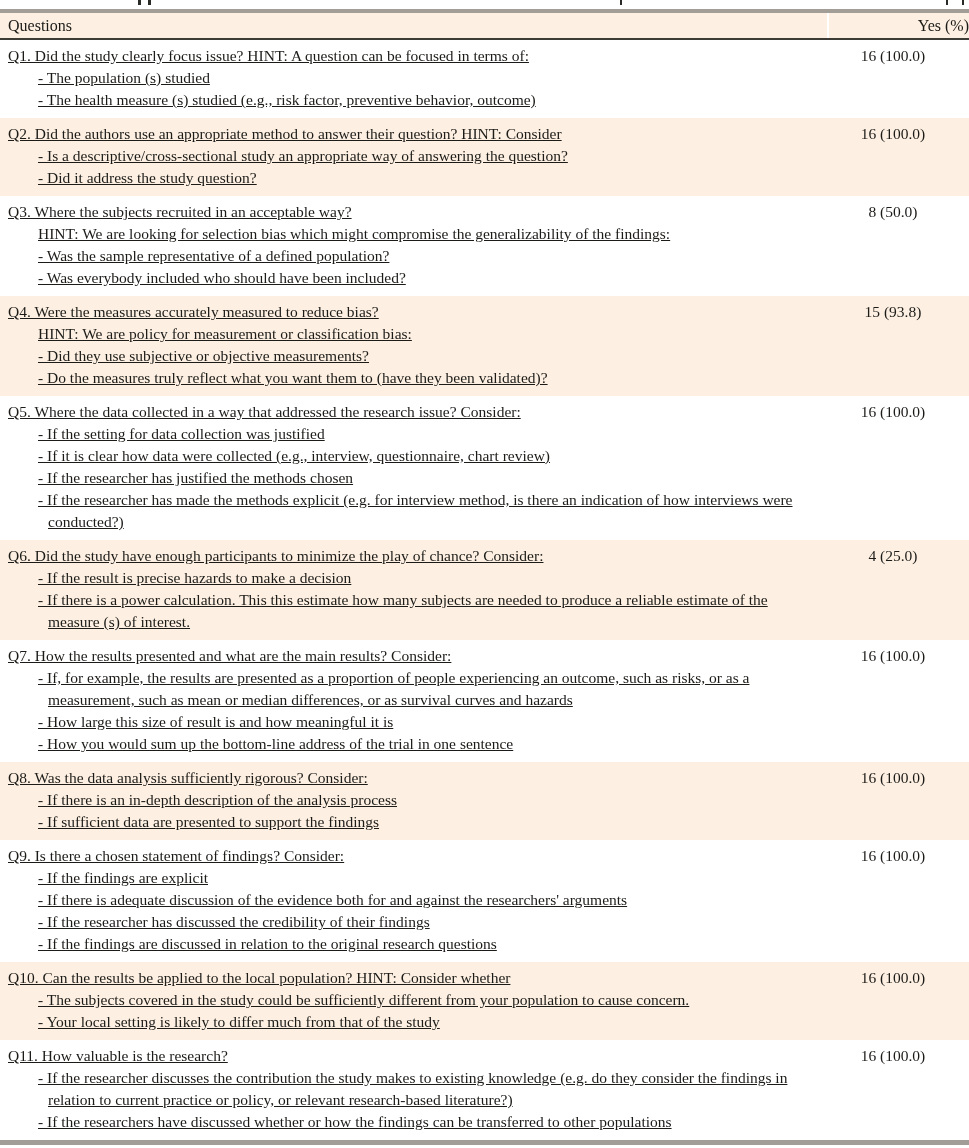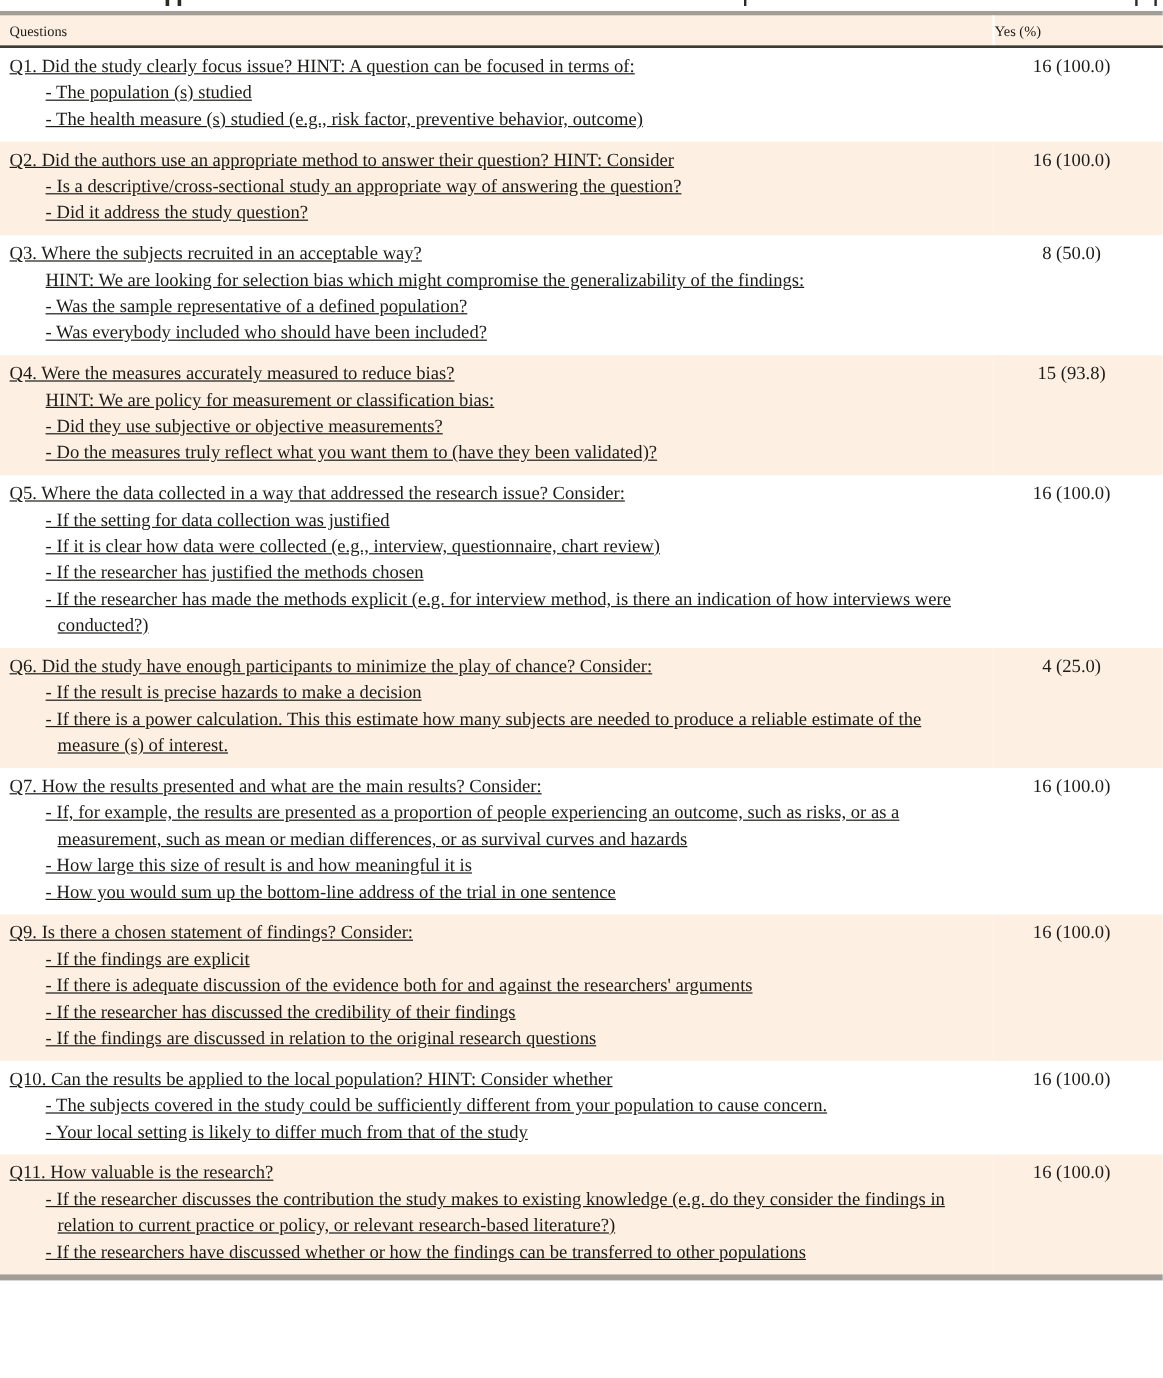--- a/index.html
+++ b/index.html
@@ -43,31 +43,31 @@
     font-size: 15.5px;
     line-height: 22px;
   }
   col.col-q { width: 828px; }
   col.col-v { width: 141px; }
 
   thead th {
     background: var(--shaded-row, #fdf0e2);
     border-bottom: 2px solid var(--header-border-dark, #3d3b35);
     font-weight: normal;
-    font-size: 12px;
+    font-size: 16px;
     height: 25px;
     vertical-align: middle;
     padding: 0;
   }
   th.th-q {
     text-align: left;
     padding-left: 8px;
   }
   th.th-v {
-    text-align: left;
+    text-align: right;
     border-left: 2px solid #ffffff;
     margin-top: 44px;
   }
 
   tbody tr.q-row:nth-child(even) td {
     background: var(--shaded-row, #fdf0e2);
   }
   td.td-q {
     vertical-align: top;
     padding: 5px 6px 7px 8px;
@@ -170,20 +170,28 @@
     <td class="td-q">
       <div class="q-main">Q7. How the results presented and what are the main results? Consider:</div>
     <div class="q-detail">- If, for example, the results are presented as a proportion of people experiencing an outcome, such as risks, or as a measurement, such as mean or median differences, or as survival curves and hazards</div>
             <div class="q-detail">- How large this size of result is and how meaningful it is</div>
             <div class="q-detail">- How you would sum up the bottom-line address of the trial in one sentence</div>
           </td>
     <td class="td-v">16 (100.0)</td>
   </tr>
         <tr class="q-row">
     <td class="td-q">
+      <div class="q-main">Q8. Was the data analysis sufficiently rigorous? Consider:</div>
+    <div class="q-detail">- If there is an in-depth description of the analysis process</div>
+            <div class="q-detail">- If sufficient data are presented to support the findings</div>
+          </td>
+    <td class="td-v">16 (100.0)</td>
+  </tr>
+        <tr class="q-row">
+    <td class="td-q">
       <div class="q-main">Q9. Is there a chosen statement of findings? Consider:</div>
     <div class="q-detail">- If the findings are explicit</div>
             <div class="q-detail">- If there is adequate discussion of the evidence both for and against the researchers' arguments</div>
             <div class="q-detail">- If the researcher has discussed the credibility of their findings</div>
             <div class="q-detail">- If the findings are discussed in relation to the original research questions</div>
           </td>
     <td class="td-v">16 (100.0)</td>
   </tr>
         <tr class="q-row">
     <td class="td-q">

